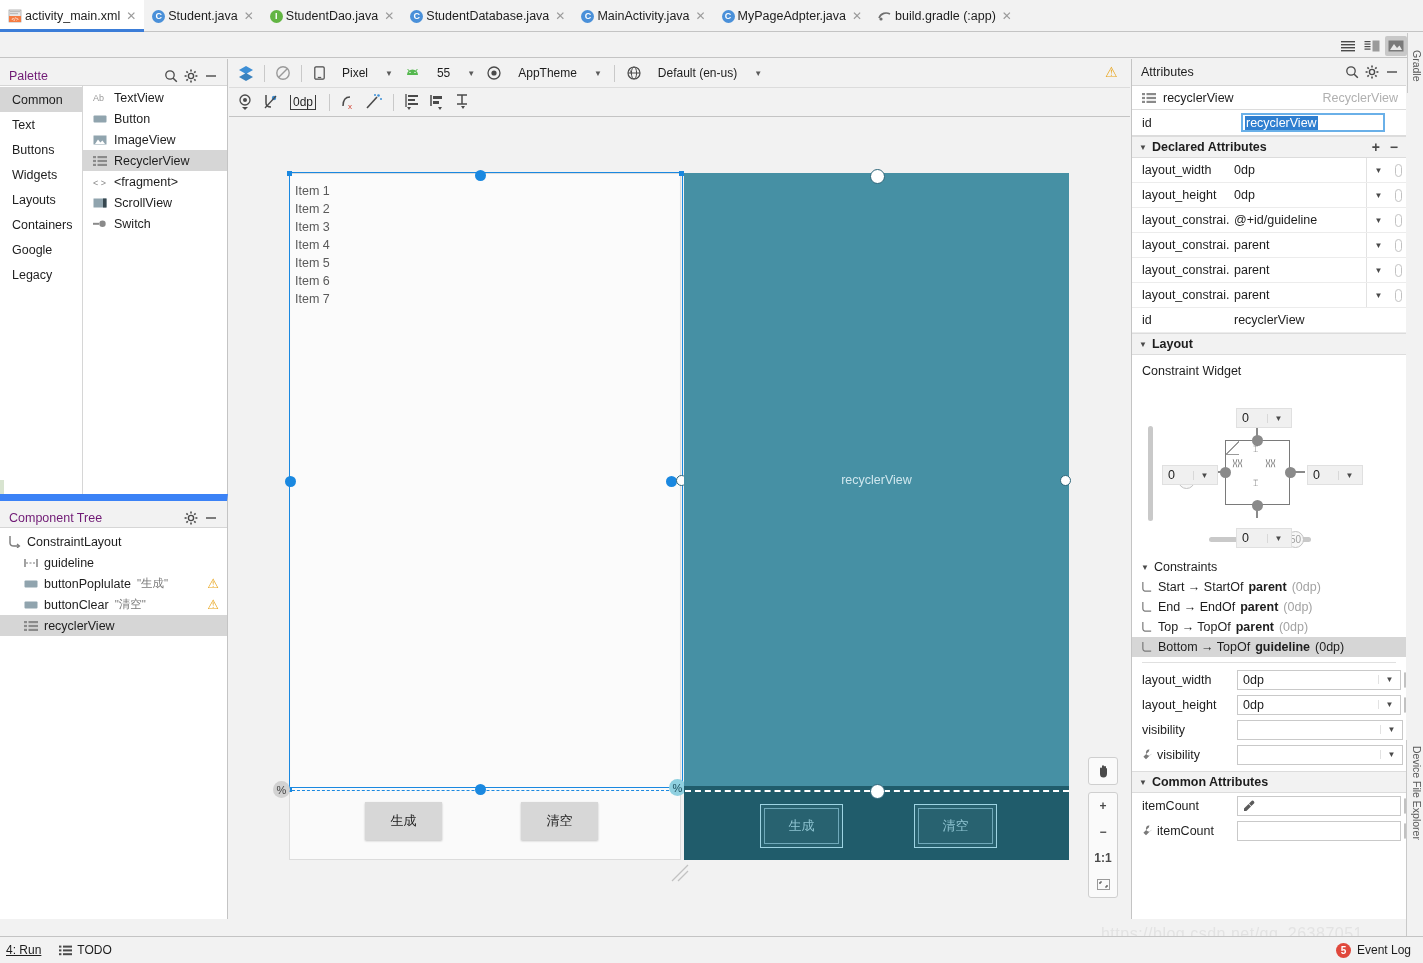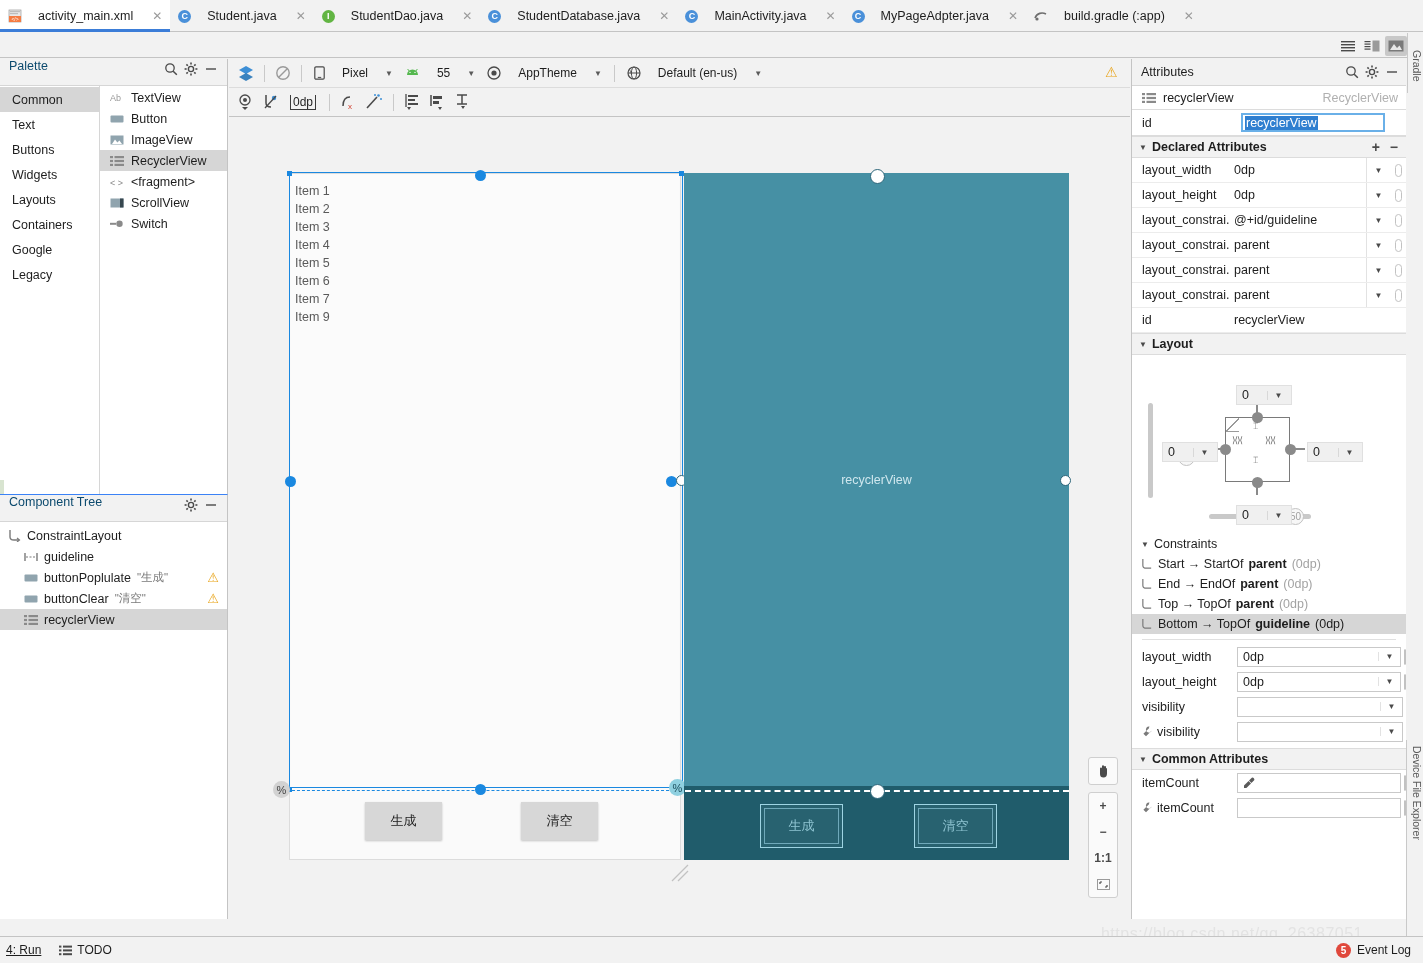--- a/index.html
+++ b/index.html
@@ -14,21 +14,21 @@
   }
   .app { position: relative; width: 1423px; height: 963px; background: #f2f2f2; }
 
   
   .tabbar {
     position: absolute; left: 0; top: 0; width: 1423px; height: 32px;
     background: #f2f2f2; border-bottom: 1px solid #c4c4c4;
     display: flex; align-items: stretch;
   }
   .tab {
-    display: flex; align-items: center; gap: 16px;
+    display: flex; align-items: center; gap: 3px;
     padding: 0 8px 0 8px; height: 32px; white-space: nowrap;
     font-size: 12.5px; color: #1d1d1d; position: relative;
   }
   .tab.active { background: #ffffff; }
   .tab.active:after {
     content: ""; position: absolute; left: 0; bottom: 0; width: 100%; height: 3px; background: #3b7dd8;
   }
   .tab .close { color: #9a9a9a; font-size: 12px; margin-left: 3px; }
   .ic {
     display: inline-flex; align-items: center; justify-content: center;
@@ -63,38 +63,38 @@
     writing-mode: vertical-rl; text-orientation: mixed;
     font-size: 10.5px; color: #5a5a5a; text-align: center; padding-top: 6px;
   }
 
   
   .palette {
     position: absolute; left: 0; top: 59px; width: 228px; height: 435px;
     background: #ffffff; border-right: 1px solid #c4c4c4;
   }
   .panel-header {
-    height: 27px; display: flex; align-items: flex-start;
-    padding: 0 6px 0 9px; background: #f2f2f2; border-bottom: 1px solid #d6d6d6;
-    font-size: 12.5px; color: #0c4a6e;
+    height: 27px; display: flex; align-items: center;
+    padding: 8px 6px 0 9px; background: #f2f2f2; border-bottom: 1px solid #d6d6d6;
+    font-size: 12.5px; color: #701a75;
   }
   .panel-header .title { flex: 1; }
   .hdr-ic { width: 20px; height: 20px; display: flex; align-items: center; justify-content: center; color: #5a5a5a; }
   .palette-body { display: flex; height: 408px; }
-  .palette-cats { width: 100px; border-right: 1px solid #d6d6d6; background: #fff; padding-top: 1px; }
+  .palette-cats { width: 83px; border-right: 1px solid #d6d6d6; background: #fff; padding-top: 1px; }
   .pcat { height: 25px; display: flex; align-items: center; padding-left: 12px; font-size: 12.5px; }
   .pcat.sel { background: #d6d6d6; }
   .palette-items { flex: 1; background: #fff; padding-top: 1px; }
   .pitem { height: 21px; display: flex; align-items: center; gap: 7px; padding-left: 10px; font-size: 12.5px; }
   .pitem.sel { background: #d6d6d6; }
 
   
   .comptree {
     position: absolute; left: 0; top: 494px; width: 228px; height: 425px;
-    background: #ffffff; border-right: 1px solid #c4c4c4; border-top: 1px solid #3b82f6;
+    background: #ffffff; border-right: 1px solid #c4c4c4; border-top: 7px solid #3b82f6;
   }
   .ct-rows { padding-top: 3px; }
   .ctrow { height: 21px; display: flex; align-items: center; gap: 6px; font-size: 12.5px; padding-right: 8px; }
   .ctrow.sel { background: #d6d6d6; }
   .ct-ind1 { padding-left: 8px; }
   .ct-ind2 { padding-left: 24px; }
   .ct-val { color: #7a7a7a; font-size: 11.5px; }
   .ct-warn { margin-left: auto; color: #e8a317; font-size: 13px; line-height: 1; }
 
   
@@ -740,21 +740,20 @@
     <div class="surface-design">
       <div class="d-recycler">
         <div class="d-items">
           <div class="d-item">Item 1</div>
           <div class="d-item">Item 2</div>
           <div class="d-item">Item 3</div>
           <div class="d-item">Item 4</div>
           <div class="d-item">Item 5</div>
           <div class="d-item">Item 6</div>
           <div class="d-item">Item 7</div>
-          <div class="d-item">Item 9</div>
         </div>
       </div>
       <div class="d-btnstrip">
         <div class="d-btn" style="left:75px;">生成</div>
         <div class="d-btn" style="left:231px;">清空</div>
       </div>
     </div>
 
     <div class="sel-outline" style="left:60px; top:55px; width:394px; height:616px; border-color:#1a88e0;"></div>
     <div class="sel-dash" style="left:453px; top:56px; height:615px;"></div>
@@ -928,20 +927,21 @@
     <div class="arow">
       <span class="lab">id</span>
       <span class="val">recyclerView</span>
     </div>
 
     <div class="sec-header">
       <span class="tri">▼</span>
       <span>Layout</span>
     </div>
 
+    <div class="cw-title">Constraint Widget</div>
     <div class="cw">
       <div class="cw-slider-v"></div>
       <div class="cw-knob" style="left:10px; top:94px;">50</div>
       <div class="cw-slider-h"></div>
       <div class="cw-knob" style="left:119px; top:153px;">50</div>
 
       <div class="cw-box"></div>
 
       <div class="cw-anchor" style="left:120px; top:57px;"></div>
       <div class="cw-anchor" style="left:120px; top:122px;"></div>

